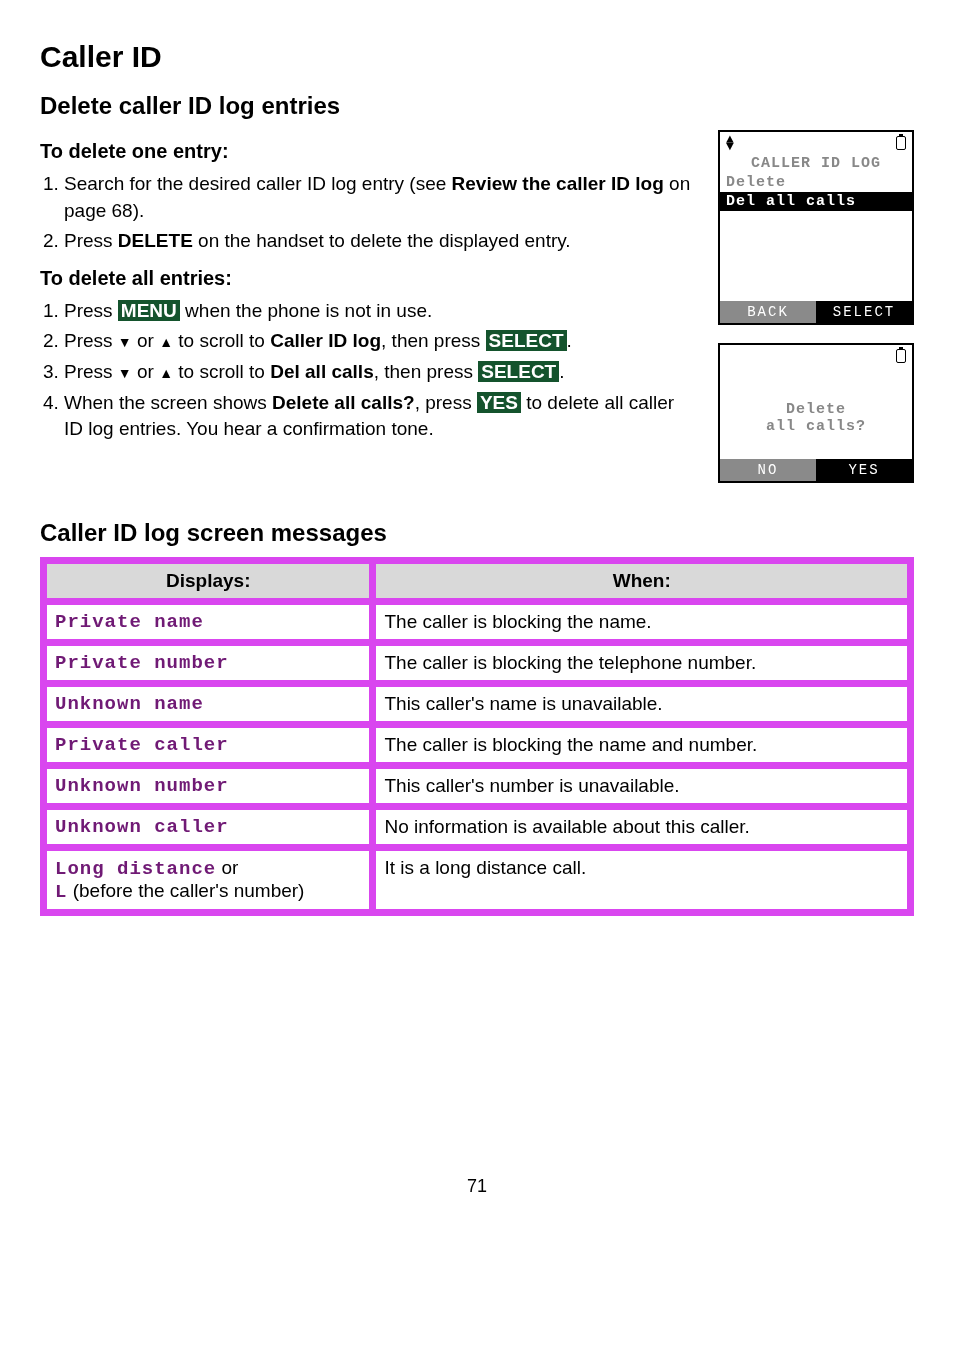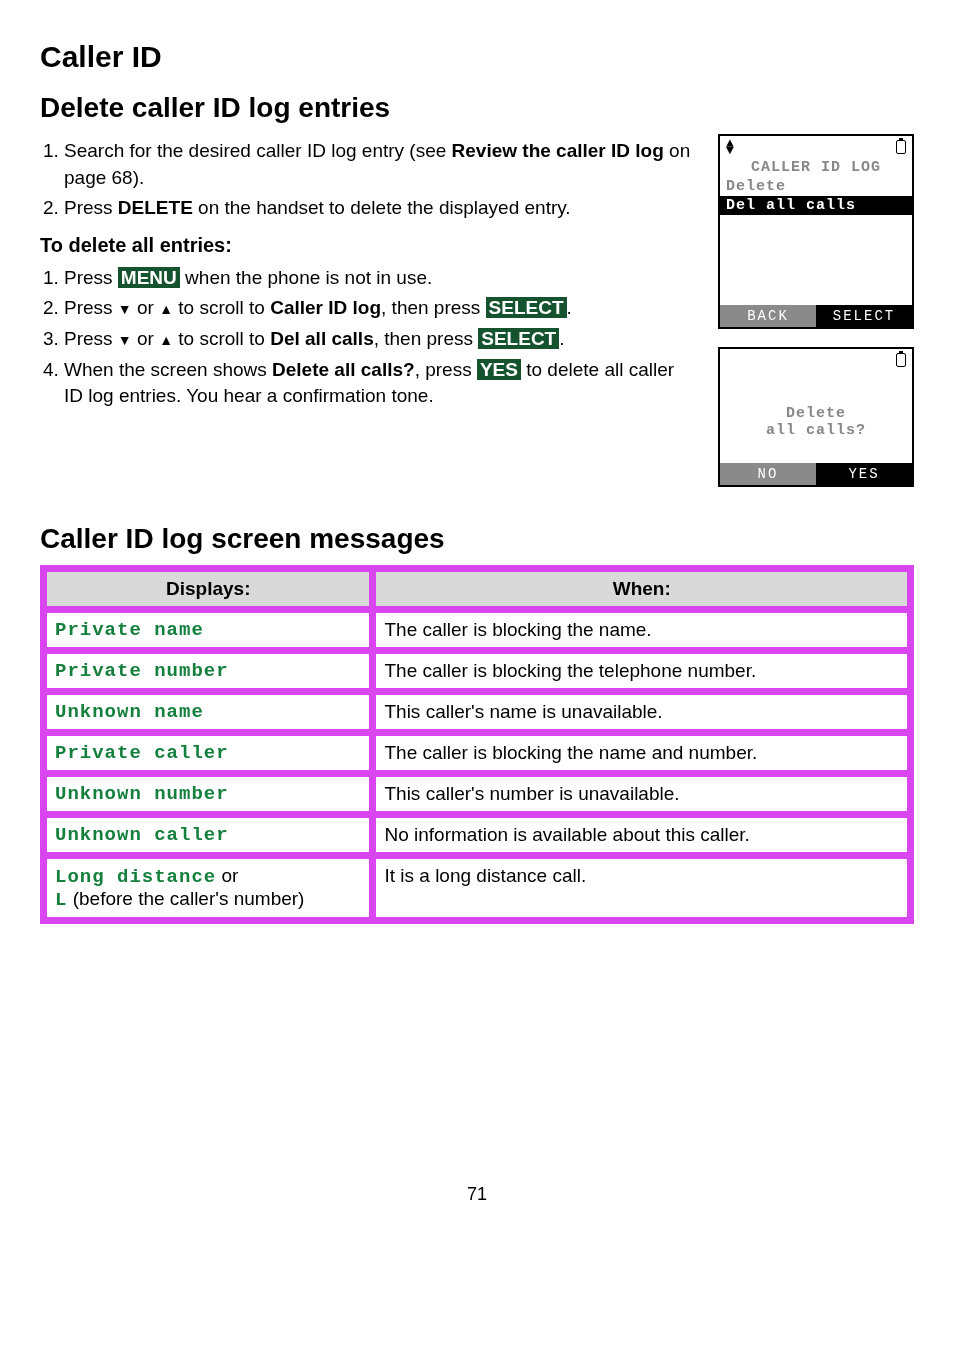--- a/index.html
+++ b/index.html
@@ -10,21 +10,21 @@
     color: #000;
     width: 954px;
     background: #fff;
   }
   h1 {
     font-size: 30px;
     font-weight: bold;
     margin: 0 0 18px 0;
   }
   h2 {
-    font-size: 28px;
+    font-size: 24px;
     font-weight: bold;
     margin: 0 0 10px 0;
   }
   h3 {
     font-size: 20px;
     font-weight: bold;
     margin: 10px 0 8px 0;
   }
   .row {
     display: flex;
@@ -146,21 +146,21 @@
     text-align: left;
     vertical-align: top;
   }
   th {
     background: #d9d9d9;
     text-align: center;
     font-weight: bold;
   }
   .lcd {
     font-family: "Courier New", monospace;
-    color:#15803d;
+    color:#701a75;
     letter-spacing:1px;
     font-weight:bold;
   }
   .pagenum {
     text-align:center;
     font-size:18px;
     margin-top:260px;
     color:#000;
   }
   .spacer90 { height: 90px; }
@@ -168,20 +168,21 @@
 </head>
 <body>
 
 <h1>Caller ID</h1>
 
 <h2>Delete caller ID log entries</h2>
 
 <div class="row">
   <div class="textcol">
 
+    <h3>To delete one entry:</h3>
     <ol>
       <li>
         <span>Search for the desired caller ID log entry (see </span><span class="bold">Review the caller ID log</span><span> on page 68).</span>
       </li>
       <li>
         <span>Press </span><span class="bold">DELETE</span><span> on the handset to delete the displayed entry.</span>
       </li>
     </ol>
 
     <h3>To delete all entries:</h3>

